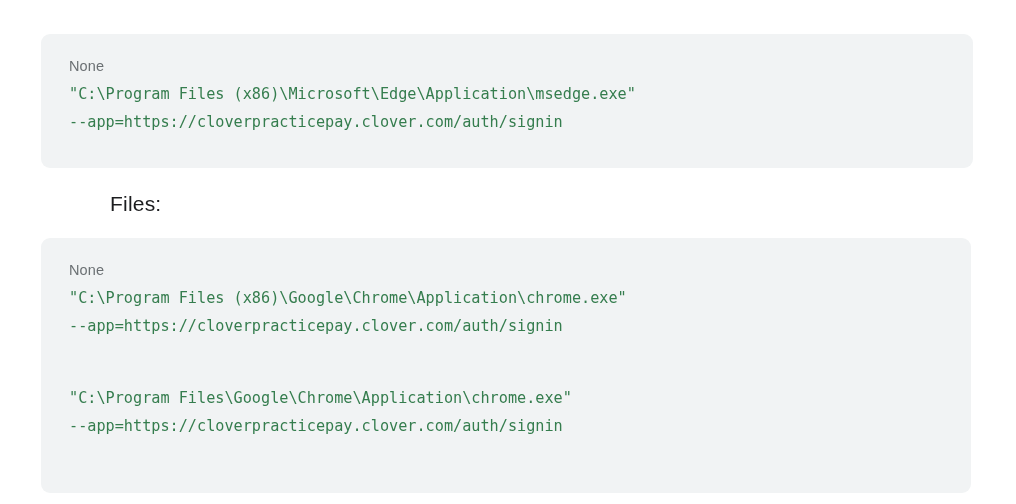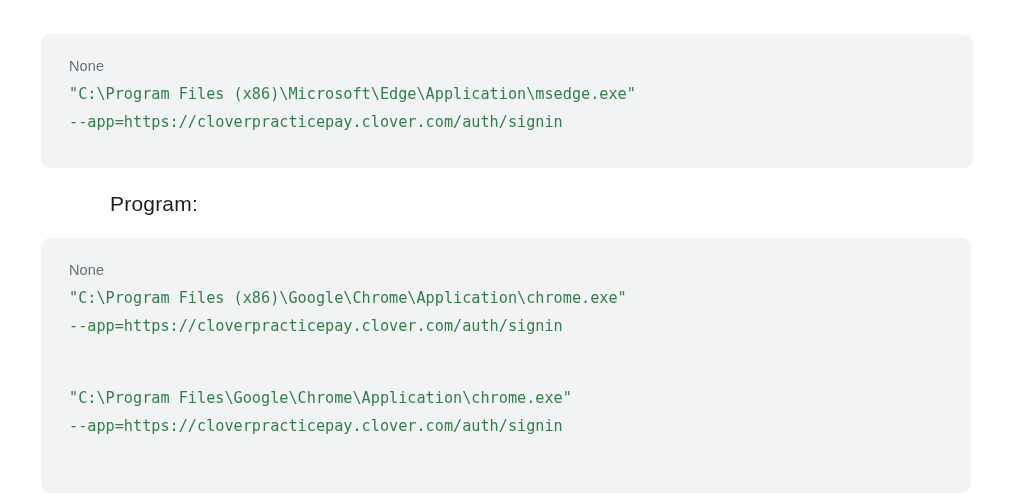--- a/index.html
+++ b/index.html
@@ -90,21 +90,21 @@
 <body>
 
 <div class="page">
 
   <div class="code-block code-block-1">
     <div class="lang-label">None</div>
     <div class="code-line">"C:\Program Files (x86)\Microsoft\Edge\Application\msedge.exe"</div>
     <div class="code-line">--app=https://cloverpracticepay.clover.com/auth/signin</div>
   </div>
 
-  <div class="heading">Program:</div>
+  <div class="heading">Files:</div>
 
   <div class="code-block code-block-2">
     <div class="lang-label">None</div>
     <div class="code-line">"C:\Program Files (x86)\Google\Chrome\Application\chrome.exe"</div>
     <div class="code-line">--app=https://cloverpracticepay.clover.com/auth/signin</div>
     <div class="code-line blank"></div>
     <div class="code-line blank"></div>
     <div class="code-line">"C:\Program Files\Google\Chrome\Application\chrome.exe"</div>
     <div class="code-line">--app=https://cloverpracticepay.clover.com/auth/signin</div>
   </div>

